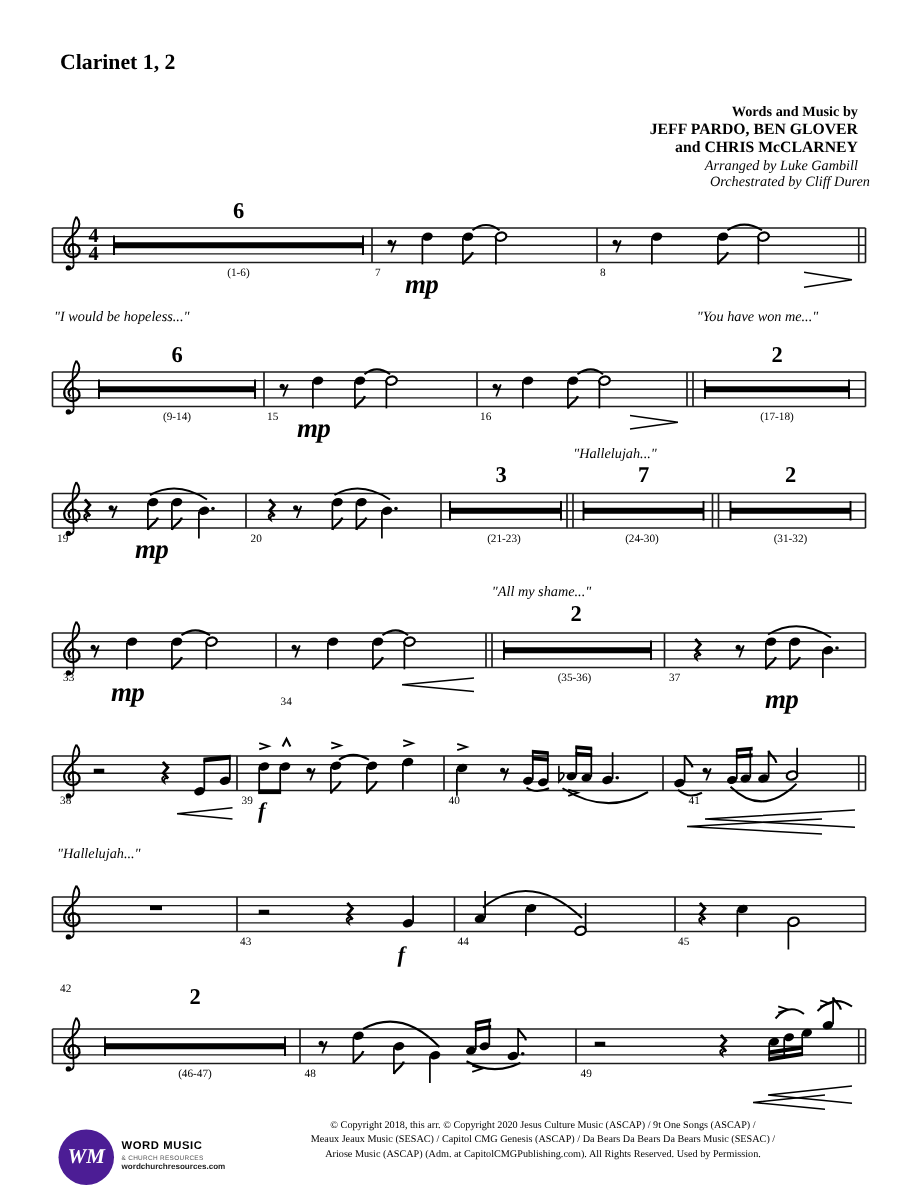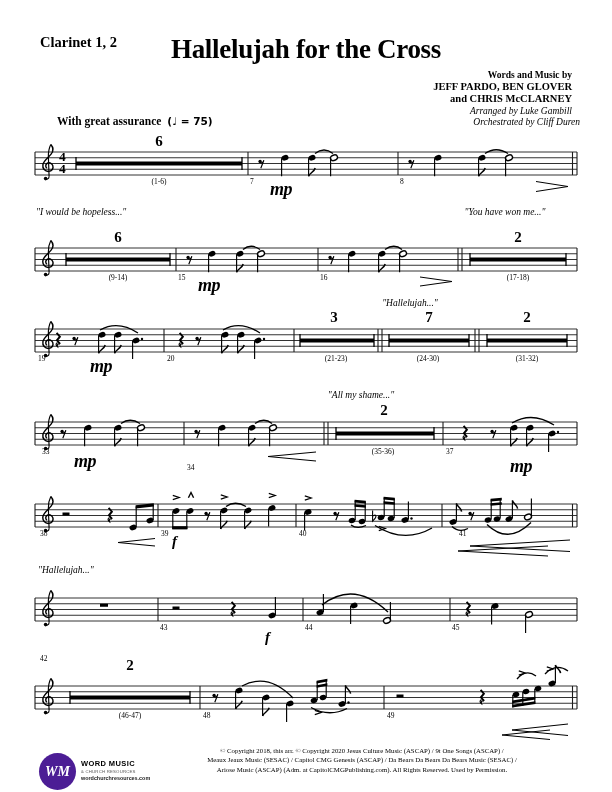--- a/index.html
+++ b/index.html
@@ -363,29 +363,25 @@
       <path class="arc" d="M 517,679 Q 526,668.5 536,676"></path>
       <path class="arc" d="M 545,674 Q 556,662.5 568,671"></path>
       <path class="hp" d="M 512,730 L 568,724 M 512,730 L 568,735.5"></path>
       <path class="hp" d="M 502,735 L 550,730 M 502,735 L 550,739.5"></path>
       <line class="bl" x1="572.5" y1="686" x2="572.5" y2="709"></line>
       <line class="bl" x1="577" y1="686" x2="577" y2="709"></line>
     </g>
   </svg>
 
   <div class="t instrument" style="left:40px;top:34px;">Clarinet 1, 2</div>
-  <div class="t ctr title" style="left:306px;top:34px;">Hallelujah for the Cross</div>
   <div class="t rt credit-sm" style="left:572px;top:70px;">Words and Music by</div>
   <div class="t rt credit-lg" style="left:572px;top:81px;">JEFF PARDO, BEN GLOVER</div>
   <div class="t rt credit-lg" style="left:572px;top:93px;">and CHRIS McCLARNEY</div>
   <div class="t rt credit-it" style="left:572px;top:106px;">Arranged by Luke Gambill</div>
   <div class="t rt credit-it" style="left:580px;top:117px;">Orchestrated by Cliff Duren</div>
-  <div class="t" style="left:57px;top:111px;">
-    <span class="tempo">With great assurance</span><span class="tempo-mark">(♩ = 75)</span>
-  </div>
 
   <div class="t ts" style="left:59px;top:151px;">4</div>
   <div class="t ts" style="left:59px;top:162.5px;">4</div>
 
   <div class="t ctr mrnum" style="left:159px;top:133px;">6</div>
   <div class="t ctr mrange" style="left:159px;top:177px;">(1-6)</div>
   <div class="t mnum" style="left:250px;top:177px;">7</div>
   <div class="t ctr dyn" style="left:281px;top:179px;">mp</div>
   <div class="t mnum" style="left:400px;top:177px;">8</div>
 

